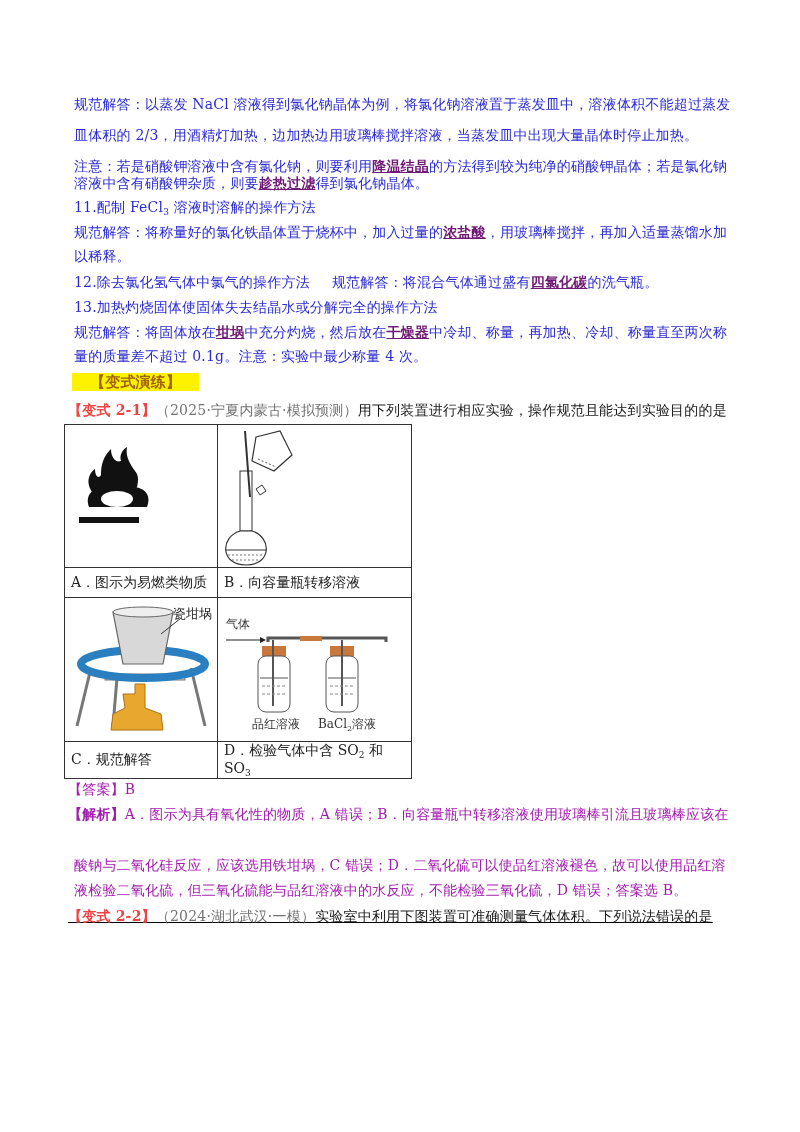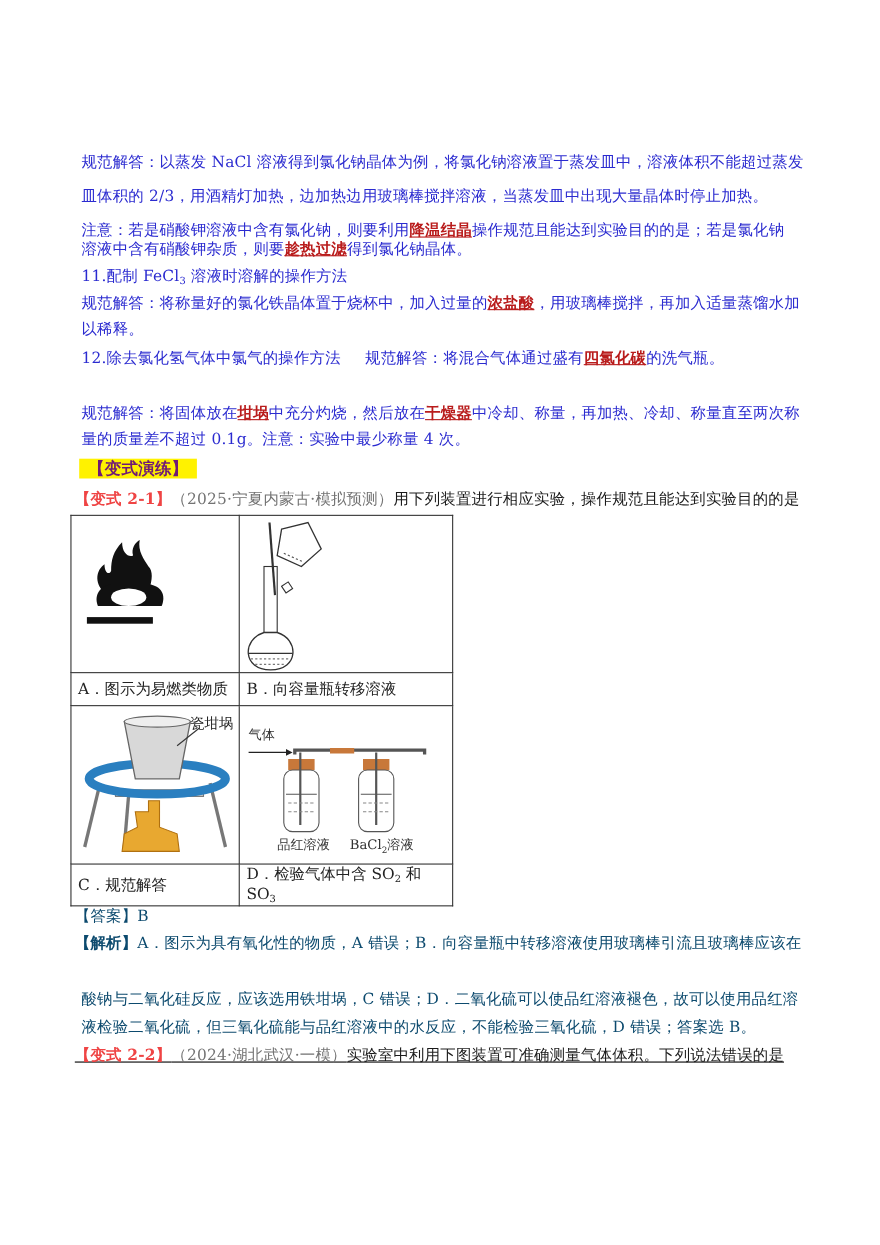--- a/index.html
+++ b/index.html
@@ -1,65 +1,68 @@
 <!DOCTYPE html>
 <html><head>
 <meta charset="utf-8">
 <style>
   html, body { margin: 0; padding: 0; background: #ffffff; }
   body { width: 800px; height: 1132px; position: relative; overflow: hidden;
          font-family: "DejaVu Serif", "Liberation Serif", serif; }
-  .page { position: absolute; left: 0; top: 0; width: 800px; height: 960px; margin-top: 44px; }
+  .page { position: absolute; left: 0; top: 0; width: 800px; height: 960px; }
   .line { position: absolute; left: 74px; font-size: 14px; line-height: 20px; white-space: nowrap; letter-spacing: 0.2px; }
   .blue { color: #2b2bd0; }
-  .red { color: #0c4a6e; }
+  .red { color: #a21caf; }
   .green { color: #737373; }
   .black { color: #1a1a1a; }
-  .kw { color: #b91c1c; font-weight: bold; text-decoration: underline; }
-  .hl { background: #fff200; color: #701a75; font-weight: bold; padding: 0 8px; }
+  .kw { color: #701a75; font-weight: bold; text-decoration: underline; }
+  .hl { background: #fff200; color: #a16207; font-weight: bold; padding: 0 18px; }
   .brk { color: #ef4444; font-weight: bold; }
   .sub { font-size: 9px; vertical-align: -3px; }
   table.q { position: absolute; left: 64px; top: 424px; border-collapse: collapse; }
   table.q td { border: 1.5px solid #333; padding: 0; vertical-align: top; position: relative; }
   .cap { font-size: 14px; color: #222; padding-left: 6px !important; vertical-align: middle !important; }
   svg { display: block; }
 </style>
 </head>
 <body>
 
 <div class="page">
 
   <div class="line blue" style="top:94px">
     <span>规范解答：以蒸发 NaCl 溶液得到氯化钠晶体为例，将氯化钠溶液置于蒸发皿中，溶液体积不能超过蒸发</span>
   </div>
   <div class="line blue" style="top:125px">
     <span>皿体积的 2/3，用酒精灯加热，边加热边用玻璃棒搅拌溶液，当蒸发皿中出现大量晶体时停止加热。</span>
   </div>
 
   <div class="line blue" style="top:156px">
-    <span>注意：若是硝酸钾溶液中含有氯化钠，则要利用</span><span class="kw">降温结晶</span><span>操作规范且能达到实验目的的是；若是氯化钠</span>
+    <span>注意：若是硝酸钾溶液中含有氯化钠，则要利用</span><span class="kw">降温结晶</span><span>的方法得到较为纯净的硝酸钾晶体；若是氯化钠</span>
   </div>
   <div class="line blue" style="top:173px">
     <span>溶液中含有硝酸钾杂质，则要</span><span class="kw">趁热过滤</span><span>得到氯化钠晶体。</span>
   </div>
 
   <div class="line blue" style="top:197px">
     <span>11.配制 FeCl</span><span class="sub">3</span><span> 溶液时溶解的操作方法</span>
   </div>
   <div class="line blue" style="top:222px">
     <span>规范解答：将称量好的氯化铁晶体置于烧杯中，加入过量的</span><span class="kw">浓盐酸</span><span>，用玻璃棒搅拌，再加入适量蒸馏水加</span>
   </div>
   <div class="line blue" style="top:246px">
     <span>以稀释。</span>
   </div>
 
   <div class="line blue" style="top:272px">
     <span>12.除去氯化氢气体中氯气的操作方法</span><span style="display:inline-block;width:22px"></span><span>规范解答：将混合气体通过盛有</span><span class="kw">四氯化碳</span><span>的洗气瓶。</span>
   </div>
 
+  <div class="line blue" style="top:297px">
+    <span>13.加热灼烧固体使固体失去结晶水或分解完全的操作方法</span>
+  </div>
   <div class="line blue" style="top:322px">
     <span>规范解答：将固体放在</span><span class="kw">坩埚</span><span>中充分灼烧，然后放在</span><span class="kw">干燥器</span><span>中冷却、称量，再加热、冷却、称量直至两次称</span>
   </div>
   <div class="line blue" style="top:346px">
     <span>量的质量差不超过 0.1g。注意：实验中最少称量 4 次。</span>
   </div>
 
   <div class="line" style="top:372px; left:72px; font-size:15px;">
     <span class="hl">【变式演练】</span>
   </div>

